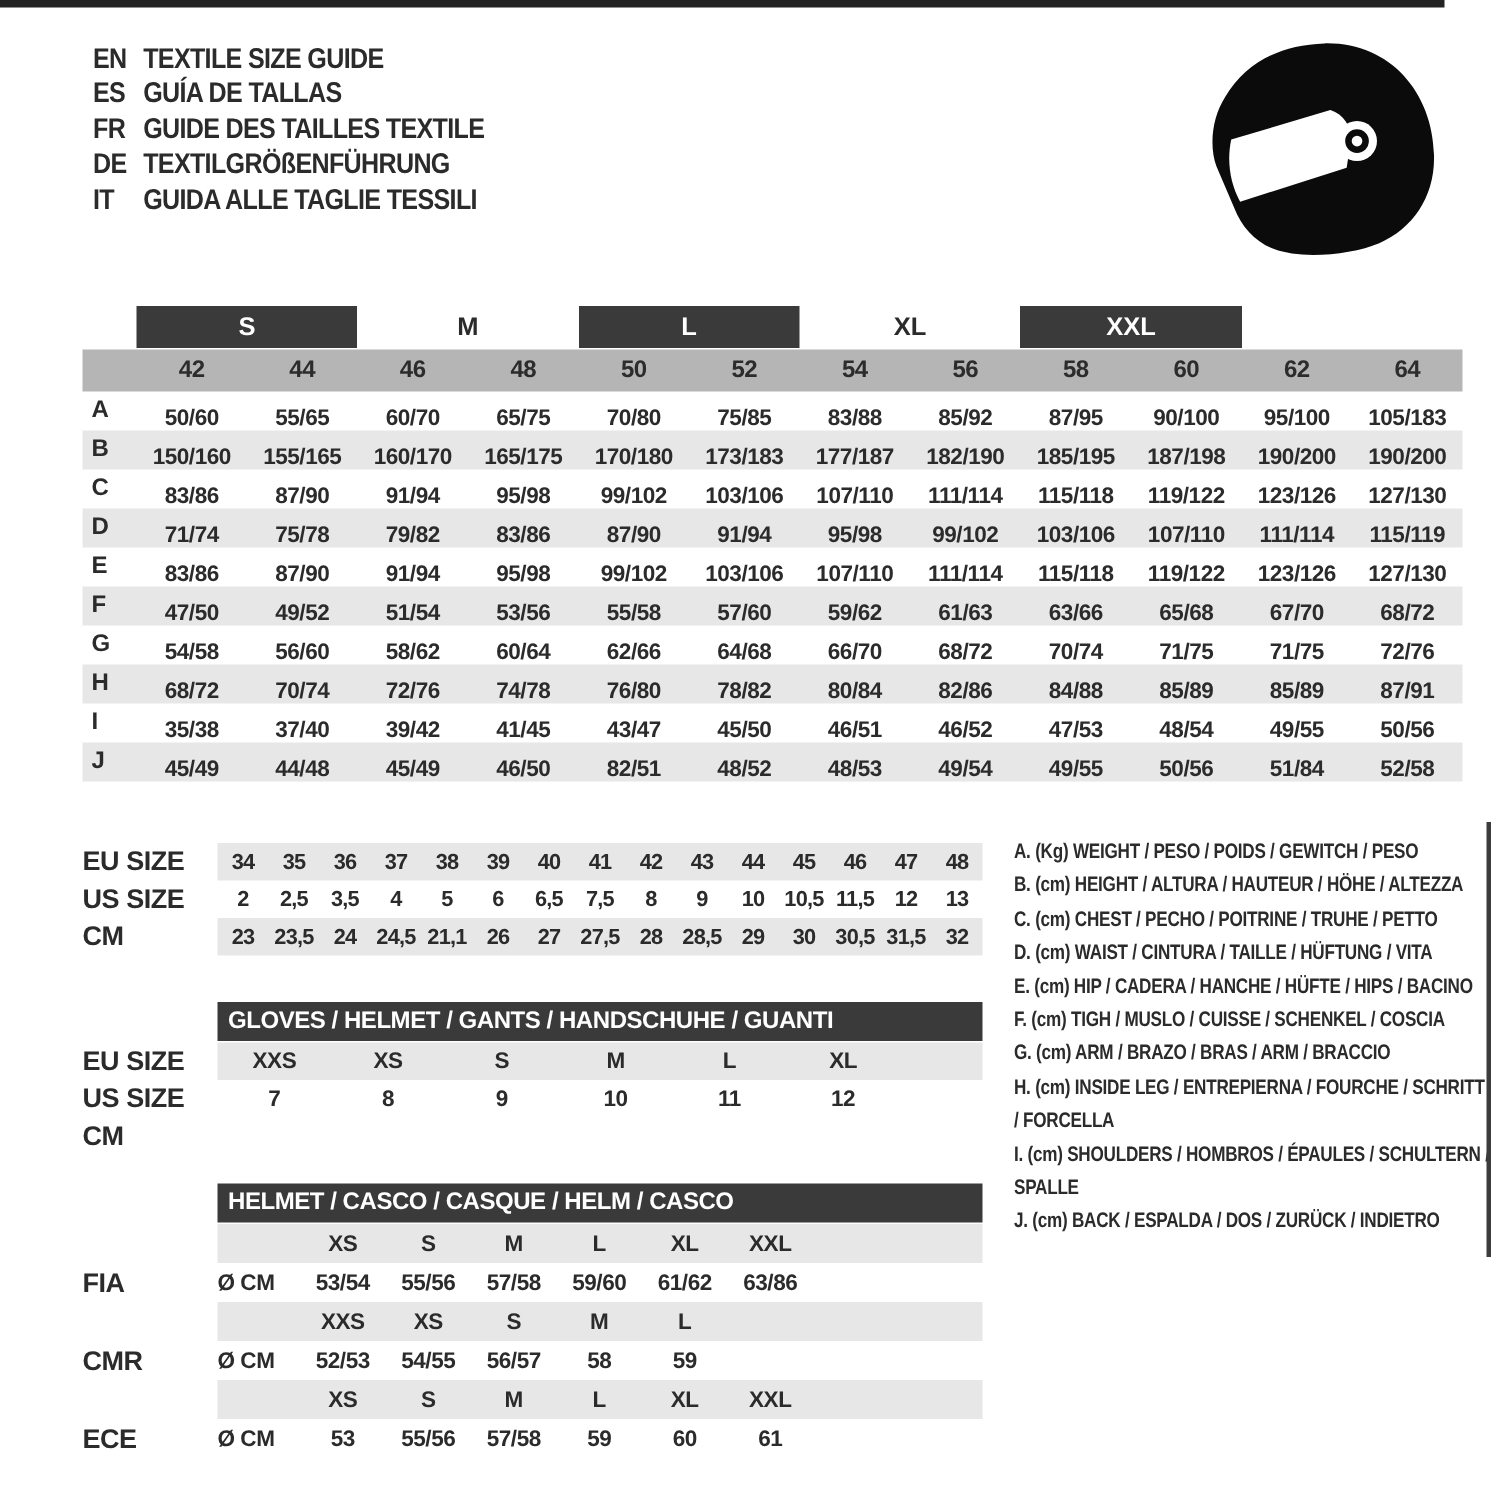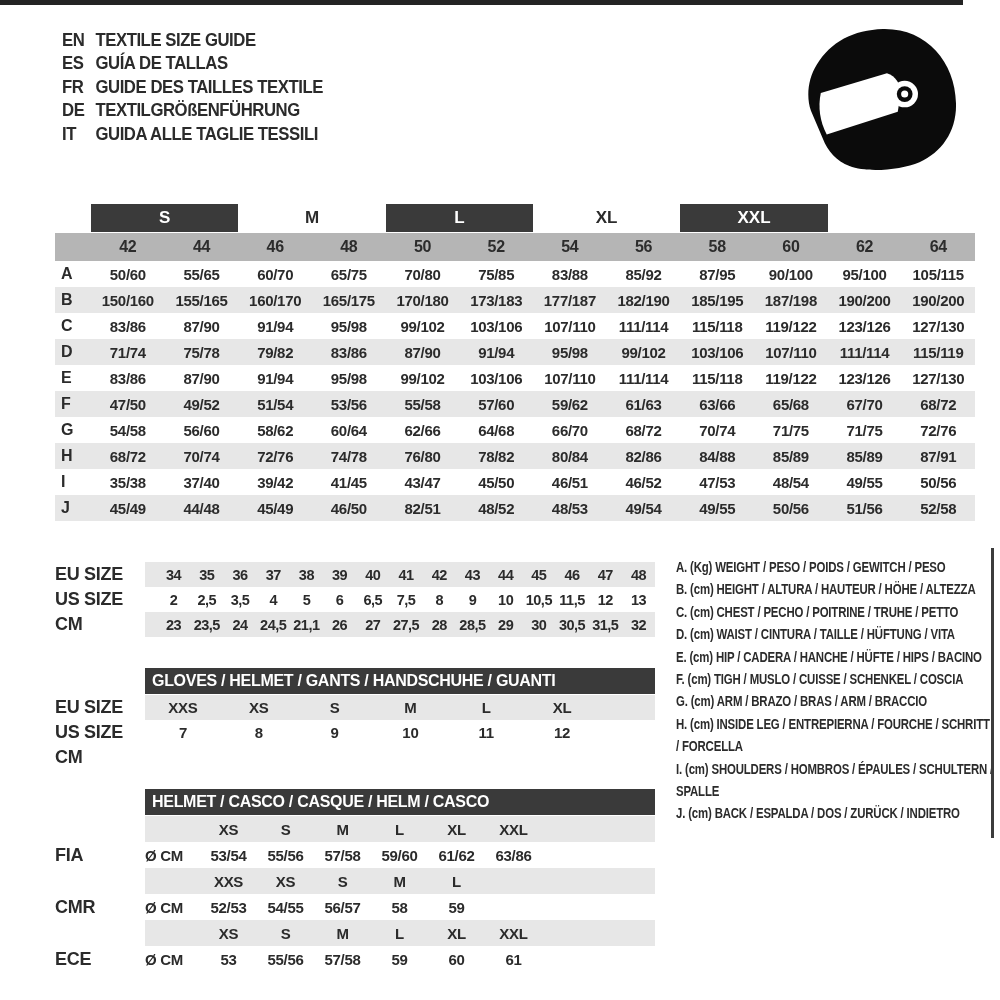--- a/index.html
+++ b/index.html
@@ -29,34 +29,34 @@
   .szbox { height:28px; display:flex; align-items:center; justify-content:center; font-size:17px; }
   .szbox.dark { background:#3a3a3a; color:#ffffff; }
   .szbox.plain { color:#2b2b2b; }
   .mt-band { display:flex; height:28px; background:#b5b5b5; }
   .mt-spacer { width:36px; }
   .mt-band .cells { flex:1; display:flex; }
   .mt-band .cell { flex:1; font-size:16px; color:#2c2c2c; }
   .mt-row { display:flex; height:26px; }
   .mt-row.stripe { background:#e7e7e7; }
   .mt-rowlabel { width:36px; display:flex; align-items:center; padding-left:6px; font-size:16px; }
-  .mt-row .cells { flex:1; display:flex; }
+  .mt-row .cells { flex:1; display:flex;align-items:flex-end; }
   .mt-row .cell { flex:1; }
   
   .sub-table { position:absolute; left:55px; width:600px; }
   .sub-hrow { display:flex; height:27px; align-items:flex-start; }
   .sub-spacer { width:90px; }
   .sub-bar { width:510px; height:26px; background:#3a3a3a; color:#fff;
              display:flex; align-items:center; padding-left:7px;
              font-size:16px; letter-spacing:-0.3px; }
   .sub-row { display:flex; height:25px; }
   .sub-label { width:90px; display:flex; align-items:center; font-size:18px; letter-spacing:-0.3px; }
   .sub-body { width:510px; display:flex; }
   .sub-body.stripe { background:#e7e7e7; }
-  .shoes-cells { width:100%; display:flex;padding-left:12px; }
+  .shoes-cells { width:100%; display:flex; }
   .shoes-cells .cell { flex:1; font-size:14.5px; letter-spacing:-0.5px; }
   .gloves-cells { width:100%; display:flex; padding-right:55px; }
   .gloves-cells .cell { flex:1; }
   
   .hrow { display:flex; height:26px; }
   .h-sizes { padding-left:55px; }
   .h-sizes .cell { width:57px; flex:none; }
   .h-unit { width:55px; display:flex; align-items:center; font-size:15px; letter-spacing:-0.3px; }
   .h-vals { display:flex; }
   .h-vals .cell { width:57px; flex:none; }
@@ -146,21 +146,21 @@
         <div class="cell">55/65</div>
         <div class="cell">60/70</div>
         <div class="cell">65/75</div>
         <div class="cell">70/80</div>
         <div class="cell">75/85</div>
         <div class="cell">83/88</div>
         <div class="cell">85/92</div>
         <div class="cell">87/95</div>
         <div class="cell">90/100</div>
         <div class="cell">95/100</div>
-        <div class="cell">105/115</div>
+        <div class="cell">105/183</div>
       </div>
   </div>
   <div class="mt-row stripe">
     <div class="mt-rowlabel">B</div>
     <div class="cells">
         <div class="cell">150/160</div>
         <div class="cell">155/165</div>
         <div class="cell">160/170</div>
         <div class="cell">165/175</div>
         <div class="cell">170/180</div>
@@ -298,21 +298,21 @@
         <div class="cell">45/49</div>
         <div class="cell">44/48</div>
         <div class="cell">45/49</div>
         <div class="cell">46/50</div>
         <div class="cell">82/51</div>
         <div class="cell">48/52</div>
         <div class="cell">48/53</div>
         <div class="cell">49/54</div>
         <div class="cell">49/55</div>
         <div class="cell">50/56</div>
-        <div class="cell">51/56</div>
+        <div class="cell">51/84</div>
         <div class="cell">52/58</div>
       </div>
   </div>
 </div>
 
 <div class="sub-table" id="shoes-table" style="top:562px">
   <div class="sub-row">
     <div class="sub-label">EU SIZE</div>
     <div class="sub-body stripe">
       <div class="shoes-cells">

